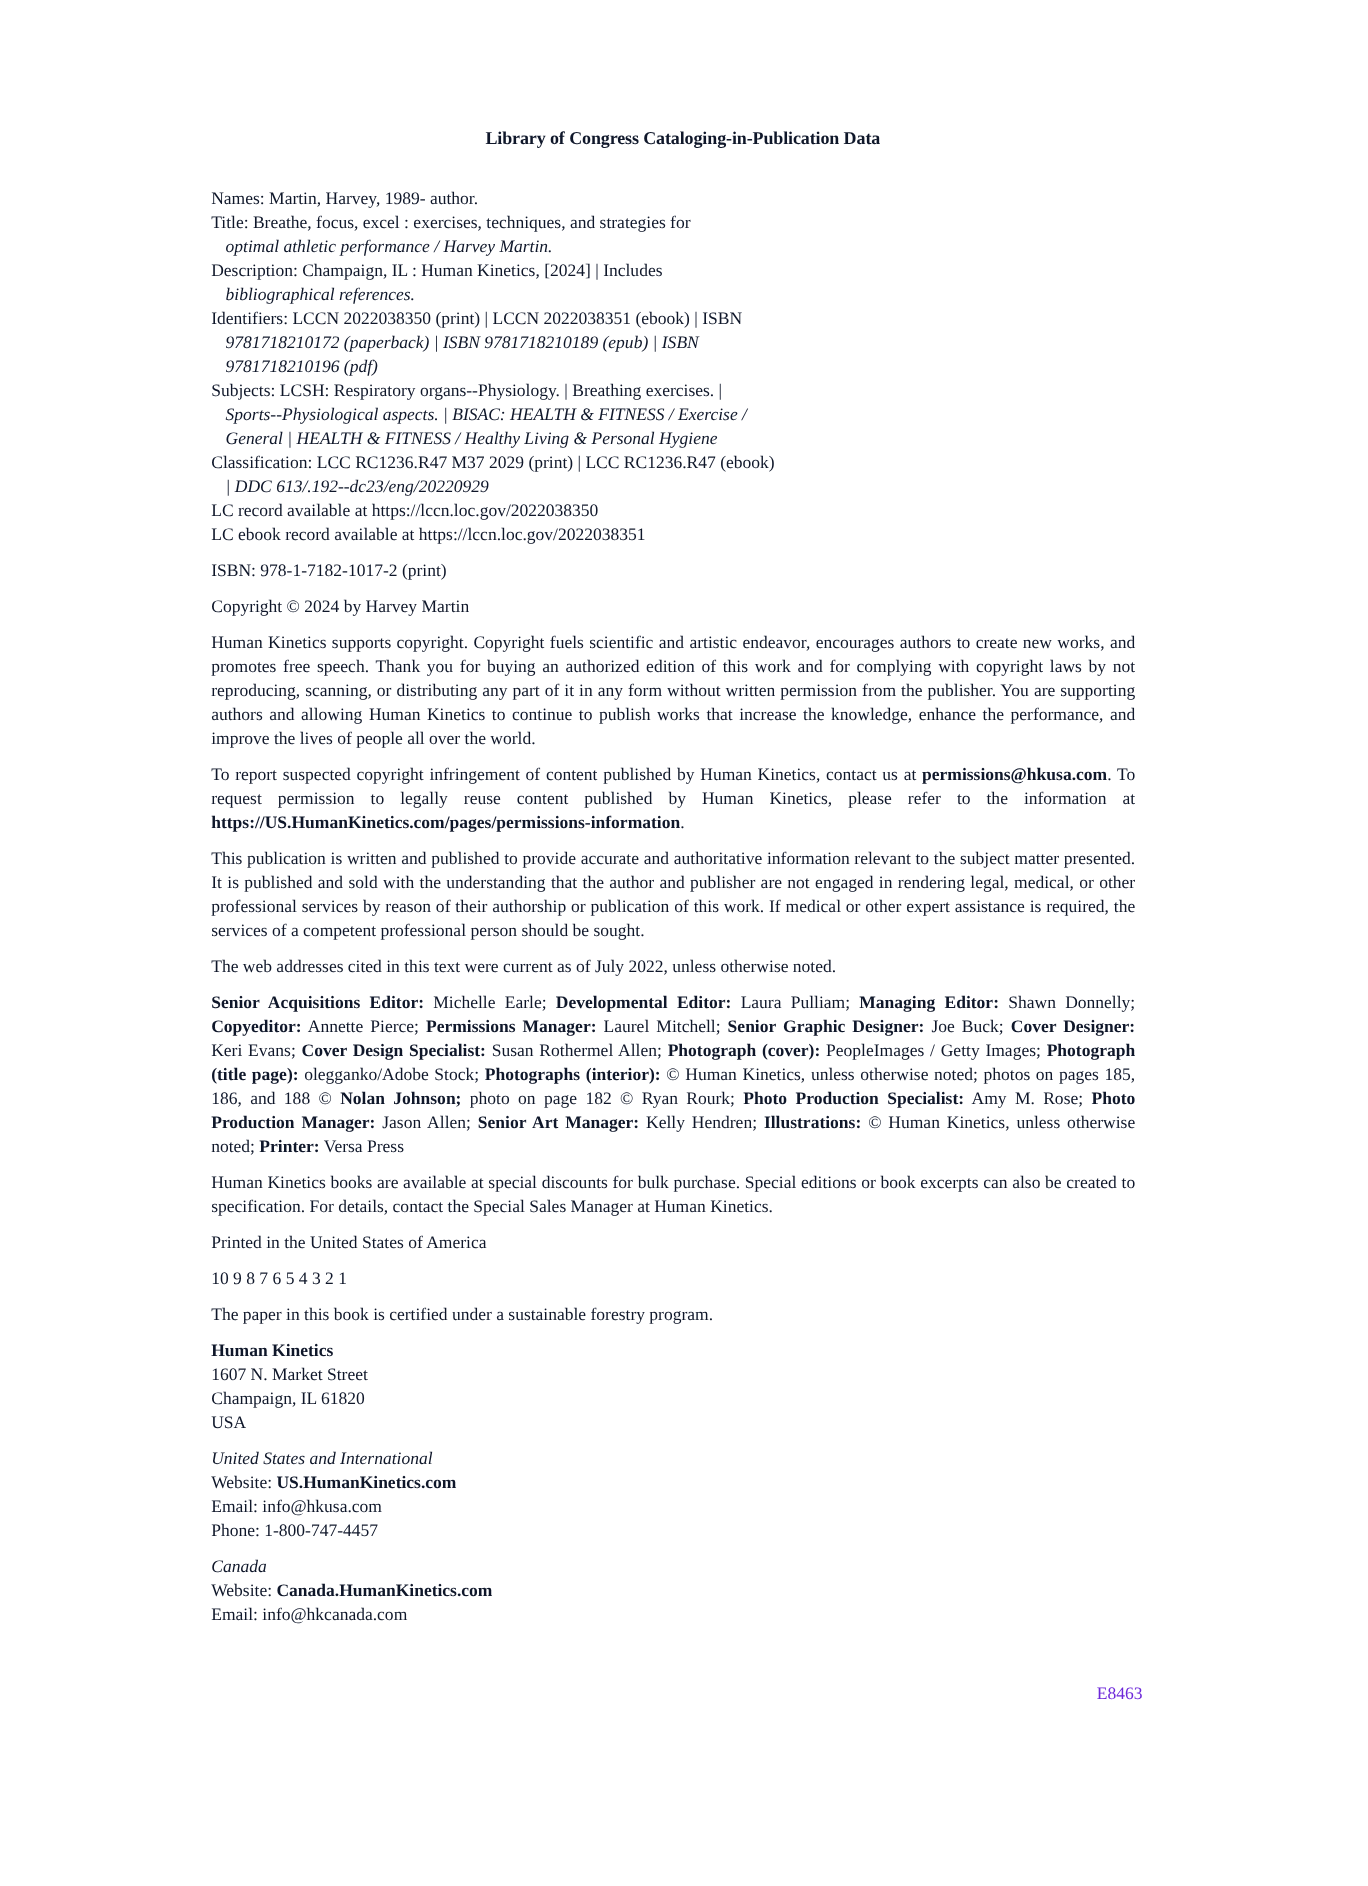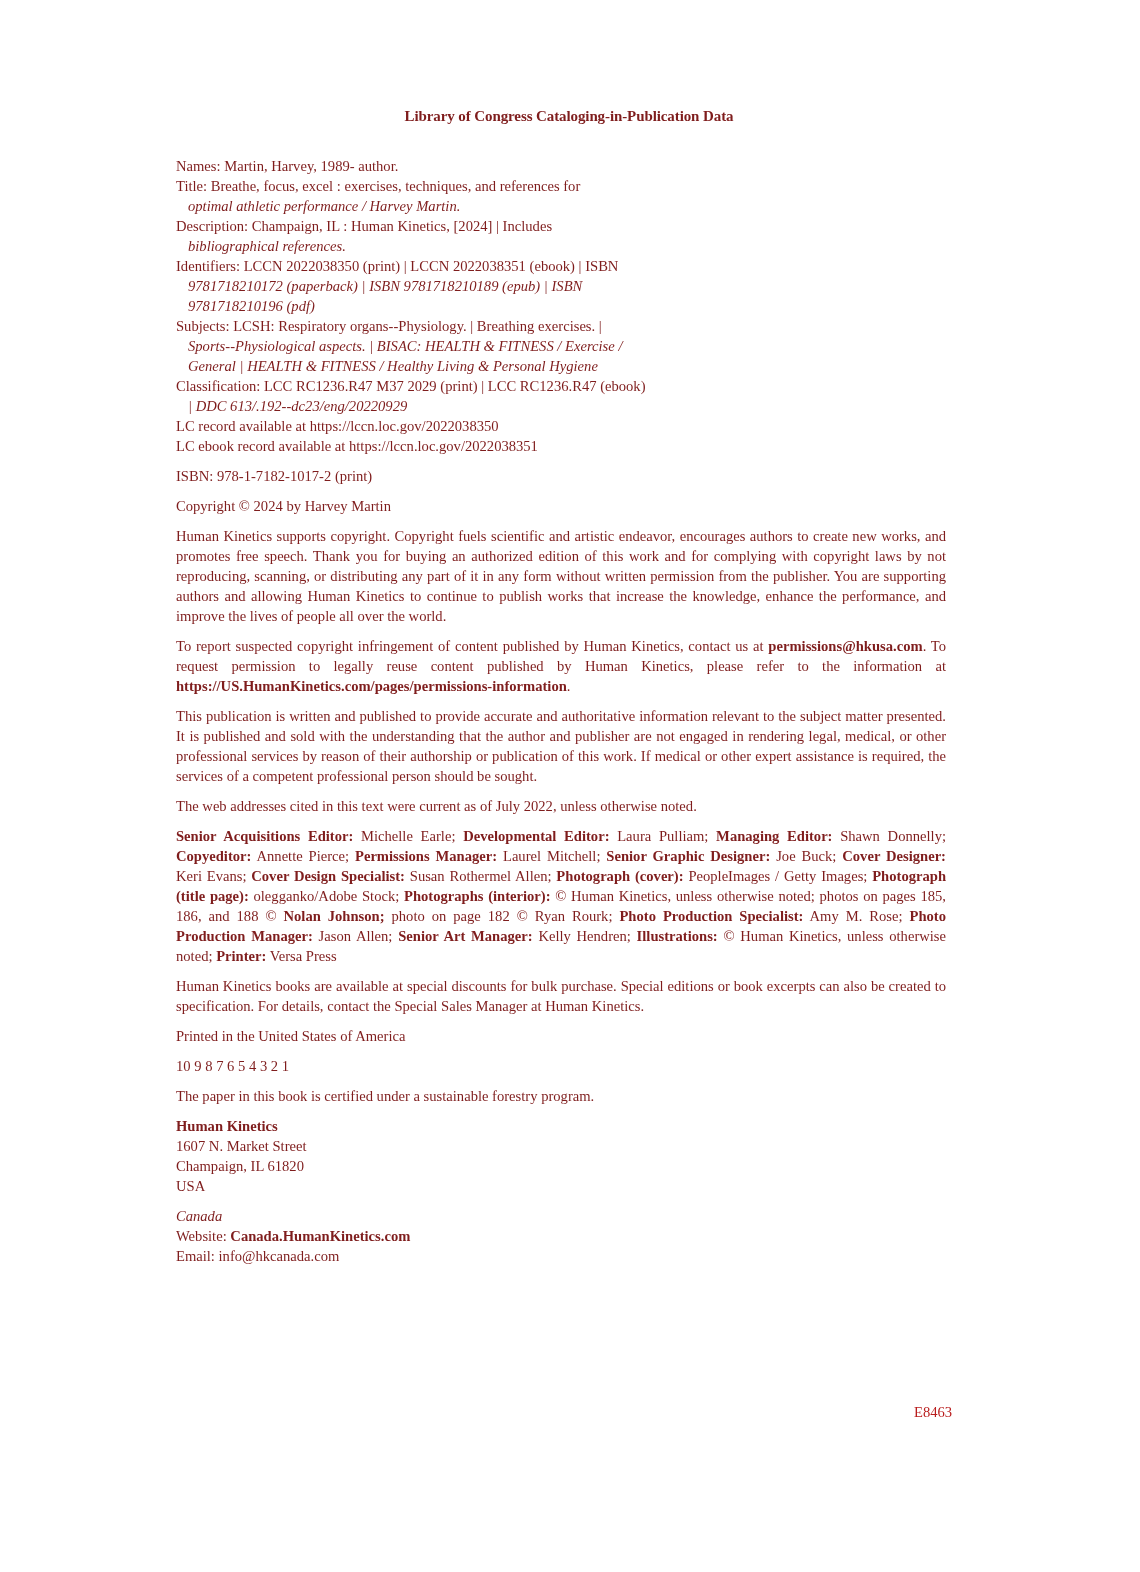--- a/index.html
+++ b/index.html
@@ -1,48 +1,48 @@
 <!DOCTYPE html>
 <html><head>
   <meta charset="utf-8">
   <style>
     html, body { margin: 0; padding: 0; background: #ffffff; }
     body { width: 1140px; height: 1572px; position: relative; overflow: hidden; }
     .page {
       position: absolute; left: 176px; top: 106px; width: 786px;
       font-family: "Liberation Serif", "DejaVu Serif", serif;
-      color: #7f1d1d; font-size: 14.6px; line-height: 20px;
+      color: #0f172a; font-size: 14.6px; line-height: 20px;
     }
     .heading {
       text-align: center; font-weight: bold; font-size: 15px;
       margin: 0 0 30px 0; letter-spacing: -0.1px;
     }
     .cip-line { margin: 0; }
     .cip-cont { margin: 0; padding-left: 12px; font-style: italic; }
     .para { margin: 0 16px 10px 0; text-align: justify; }
     .cip-block { margin-bottom: 10px; }
     b { font-weight: bold; }
     .addr-block { margin: 0 0 10px 0; }
     .addr-line { margin: 0; font-family: Liberation Serif, serif; }
     .italic { font-style: italic; }
     .code {
       position: absolute; left: 914px; top: 1404px;
       font-family: "Liberation Serif", "DejaVu Serif", serif;
-      font-size: 14.6px; color: #b91c1c;
+      font-size: 14.6px; color: #6d28d9;
     }
   </style>
 </head>
 <body>
 
 <div class="page">
   <div class="heading">Library of Congress Cataloging-in-Publication Data</div>
 
   <div class="cip-block" id="cip-block">
       <div class="cip-line">Names: Martin, Harvey, 1989- author.</div>
-      <div class="cip-line">Title: Breathe, focus, excel : exercises, techniques, and references for</div>
+      <div class="cip-line">Title: Breathe, focus, excel : exercises, techniques, and strategies for</div>
       <div class="cip-cont">optimal athletic performance / Harvey Martin.</div>
       <div class="cip-line">Description: Champaign, IL : Human Kinetics, [2024] | Includes</div>
       <div class="cip-cont">bibliographical references.</div>
       <div class="cip-line">Identifiers: LCCN 2022038350 (print) | LCCN 2022038351 (ebook) | ISBN</div>
       <div class="cip-cont">9781718210172 (paperback) | ISBN 9781718210189 (epub) | ISBN</div>
       <div class="cip-cont">9781718210196 (pdf)</div>
       <div class="cip-line">Subjects: LCSH: Respiratory organs--Physiology. | Breathing exercises. |</div>
       <div class="cip-cont">Sports--Physiological aspects. | BISAC: HEALTH &amp; FITNESS / Exercise /</div>
       <div class="cip-cont">General | HEALTH &amp; FITNESS / Healthy Living &amp; Personal Hygiene</div>
       <div class="cip-line">Classification: LCC RC1236.R47 M37 2029  (print) | LCC RC1236.R47  (ebook)</div>
@@ -67,20 +67,26 @@
   <p class="para">10 9 8 7 6 5 4 3 2 1</p>
   <p class="para">The paper in this book is certified under a sustainable forestry program.</p>
 
   <div class="addr-block">
     <div class="addr-line"><b>Human Kinetics</b></div>
     <div class="addr-line">1607 N. Market Street</div>
     <div class="addr-line">Champaign, IL 61820</div>
     <div class="addr-line">USA</div>
   </div>
 
+  <div class="addr-block">
+    <div class="addr-line italic">United States and International</div>
+    <div class="addr-line"><span>Website: </span><b>US.HumanKinetics.com</b></div>
+    <div class="addr-line">Email: info@hkusa.com</div>
+    <div class="addr-line">Phone: 1-800-747-4457</div>
+  </div>
 
   <div class="addr-block">
     <div class="addr-line italic">Canada</div>
     <div class="addr-line"><span>Website: </span><b>Canada.HumanKinetics.com</b></div>
     <div class="addr-line">Email: info@hkcanada.com</div>
   </div>
 </div>
 
 <div class="code">E8463</div>
 

